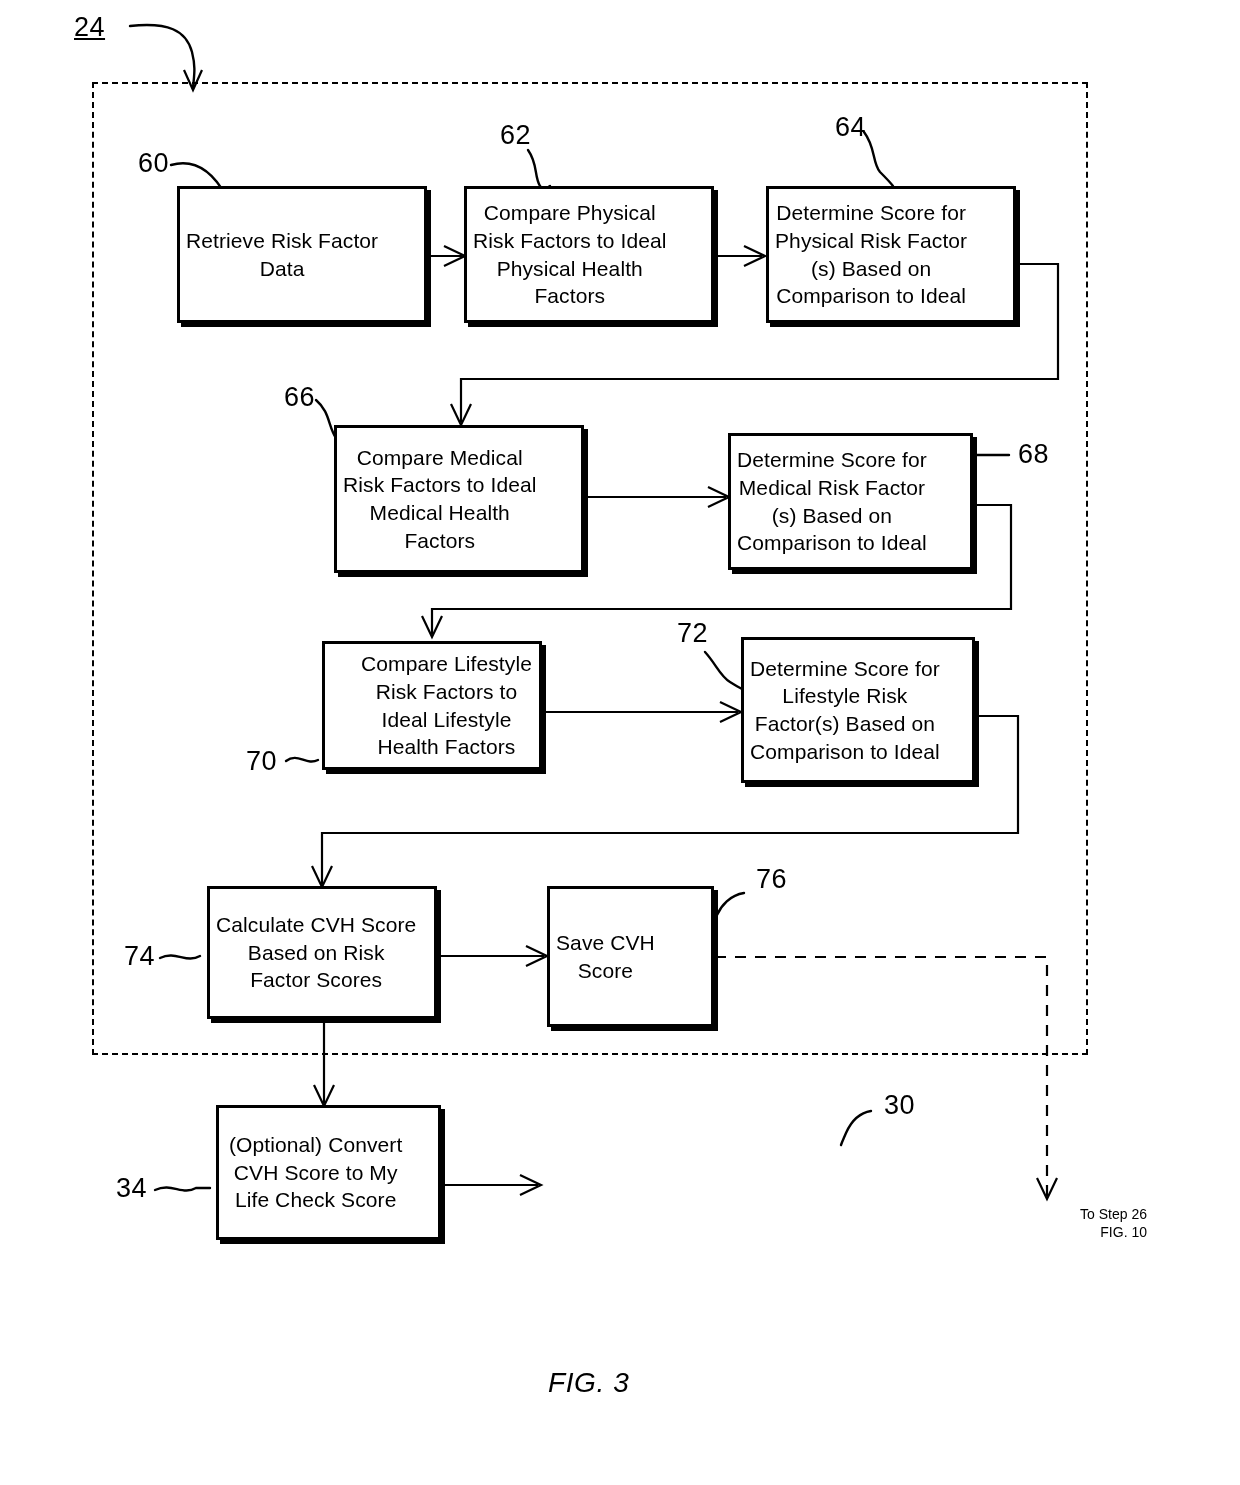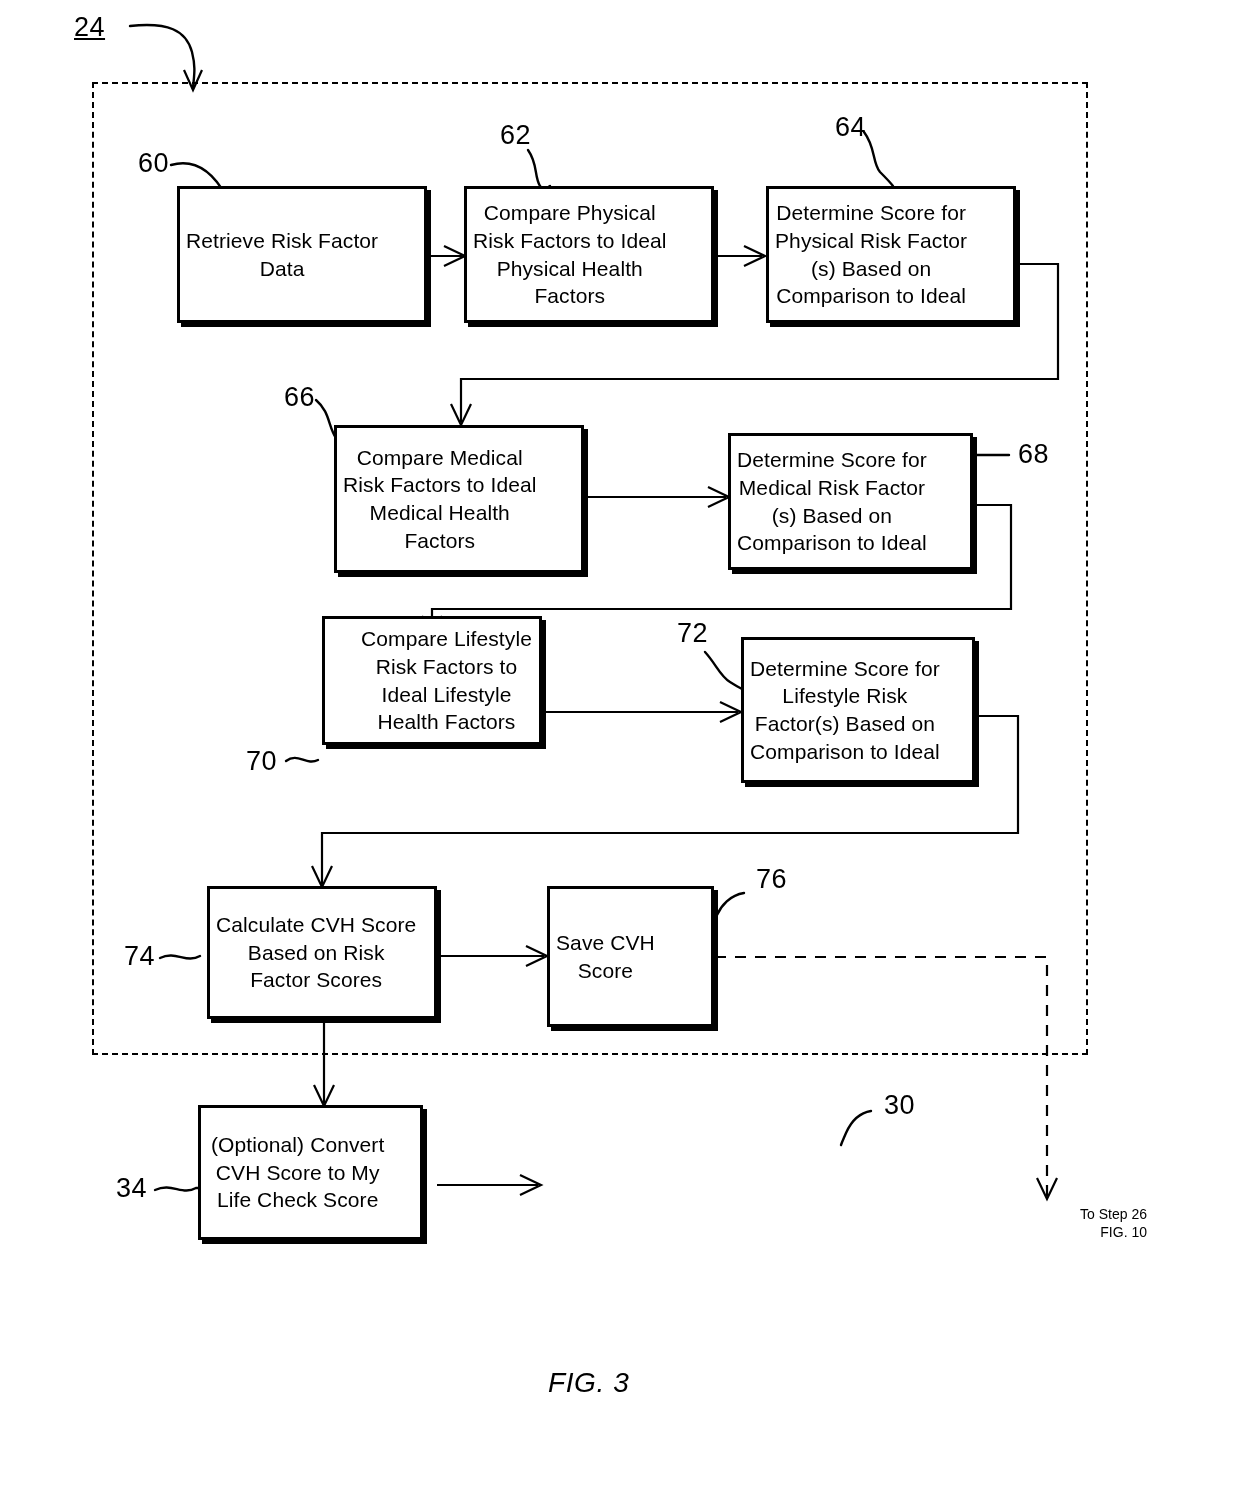--- a/index.html
+++ b/index.html
@@ -211,21 +211,21 @@
 Factors</span>
   </div>
 
   <div class="box" style="left:728px; top:433px; width:245px; height:137px;">
     <span class="box-label">Determine Score  for
 Medical Risk Factor
 (s) Based on
 Comparison to Ideal</span>
   </div>
 
-  <div class="box" style="left:322px; top:616px; width:220px; height:129px;padding-left:36px;">
+  <div class="box" style="left:322px; top:641px; width:220px; height:129px;padding-left:36px;">
     <span class="box-label">Compare Lifestyle
 Risk Factors to
 Ideal Lifestyle
 Health Factors</span>
   </div>
 
   <div class="box" style="left:741px; top:637px; width:234px; height:146px;">
     <span class="box-label">Determine Score for
 Lifestyle Risk
 Factor(s) Based on
@@ -236,21 +236,21 @@
     <span class="box-label">Calculate CVH Score
 Based on Risk
 Factor Scores</span>
   </div>
 
   <div class="box" style="left:547px; top:886px; width:167px; height:141px;">
     <span class="box-label">Save CVH
 Score</span>
   </div>
 
-  <div class="box" style="left:198px; top:1105px; width:225px; height:135px;padding-left:10px;">
+  <div class="box" style="left:216px; top:1105px; width:225px; height:135px;padding-left:10px;">
     <span class="box-label">(Optional) Convert
 CVH Score to My
 Life Check Score</span>
   </div>
 
 
   <div class="exit-label" style="left:947px; top:1206px; width:200px;">To  Step 26
 FIG. 10</div>
 
   <div class="caption" style="left:548px; top:1367px;">FIG. 3</div>

